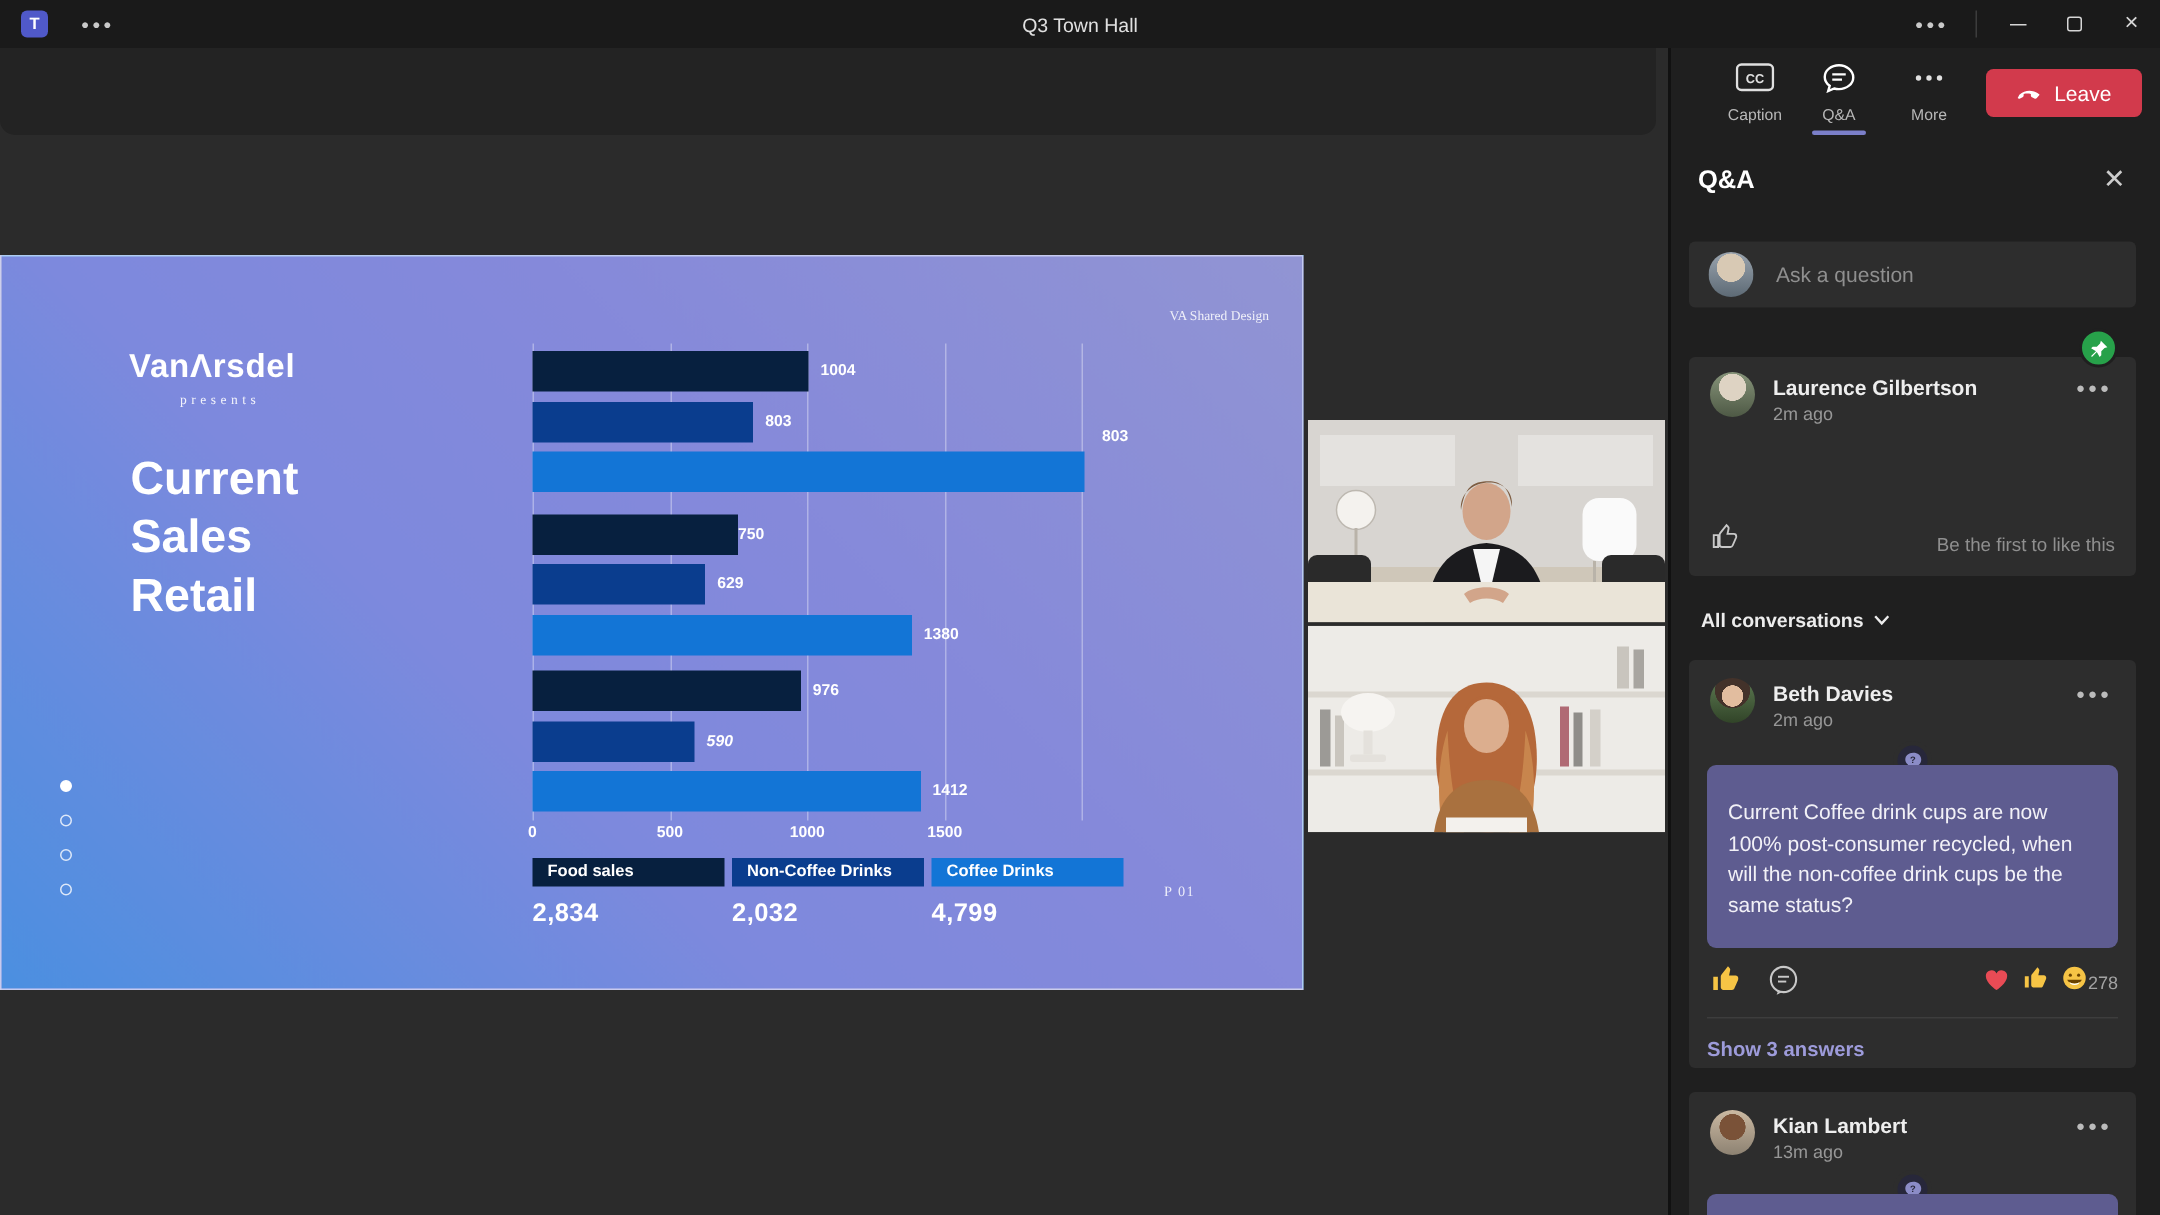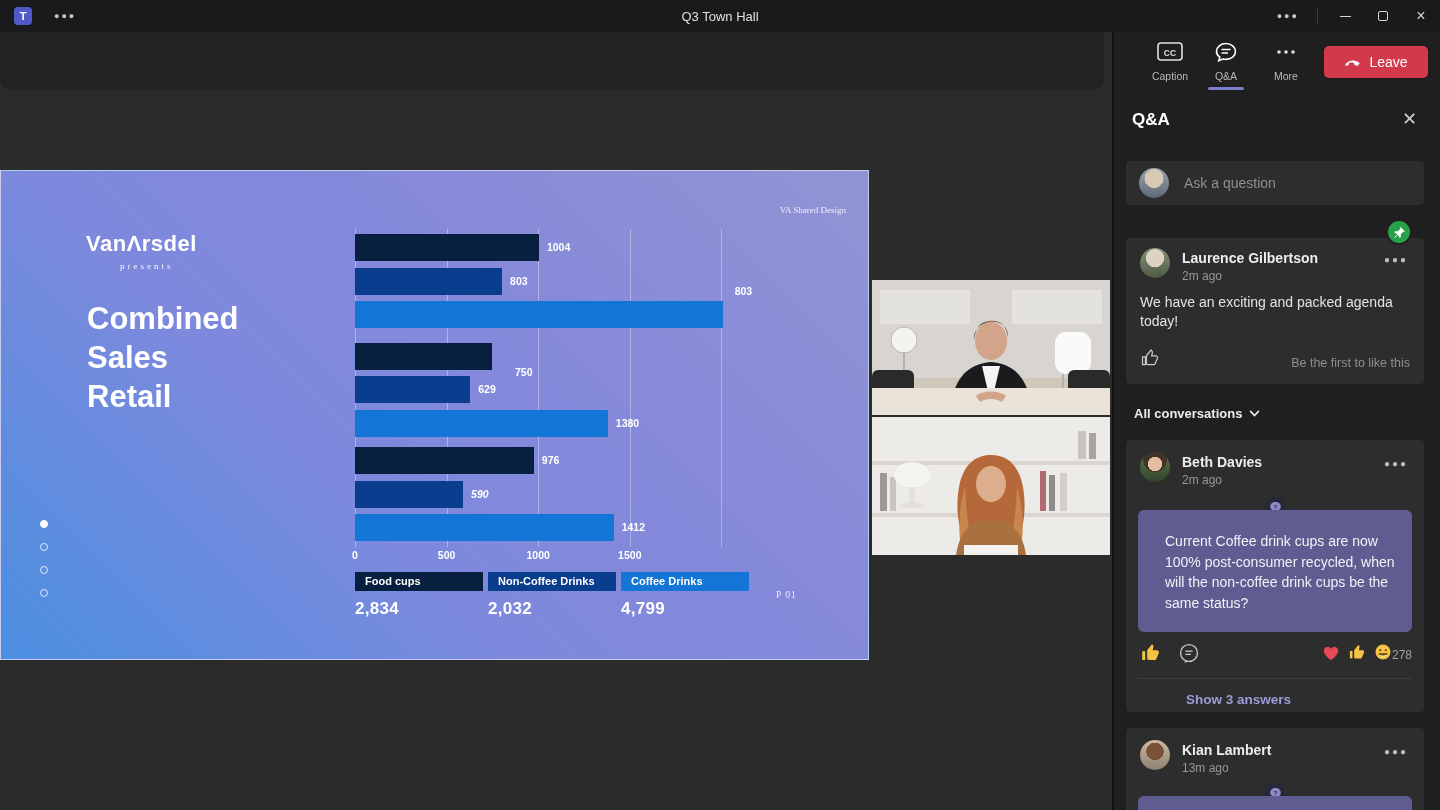--- a/index.html
+++ b/index.html
@@ -94,21 +94,21 @@
        background:radial-gradient(circle at 50% 34%, #ded3c3 0 36%, transparent 37%), linear-gradient(#87947a, #4e5945); }
   .pinned-body { position:absolute; left:14px; top:55px; width:272px; color:#e3e3e3; font-size:14px; line-height:19px; }
   .pinned-foot-hint { position:absolute; right:14px; top:118px; color:#8f8f8f; font-size:12.5px; }
   .like-btn { position:absolute; left:14px; top:110px; }
 
   .filter-row { position:absolute; left:20px; top:374px; color:#ececec; font-size:13px; font-weight:700;
                 display:flex; align-items:center; gap:7px; }
 
   .q-badge { position:absolute; width:26px; height:26px; border-radius:50%; background:#27273a;
              border:3px solid #2d2d2d; display:flex; align-items:center; justify-content:center; }
-  .qbox { position:absolute; border-radius:6px; background:#5e5c90;padding-left:13px; }
+  .qbox { position:absolute; border-radius:6px; background:#5e5c90; }
   .qbox-text { padding:21px 14px 0 14px; color:#f2f1f7; font-size:14px; line-height:20.5px; }
 
   .beth-card { top:408px; height:272px; }
   .beth-card .avatar { left:14px; top:12px;
        background:radial-gradient(circle at 50% 40%, #e2bd9f 0 30%, transparent 31%),
                   radial-gradient(circle at 50% 28%, #43322a 0 44%, transparent 45%), linear-gradient(#5d7a52, #314428); }
   .beth-card .q-badge { left:136px; top:54px; }
   .beth-card .qbox { left:12px; top:70px; width:274px; height:122px; }
   .reaction-row { position:absolute; left:14px; top:202px; width:272px; height:26px; }
   .r-icon { position:absolute; top:0; }
@@ -142,21 +142,21 @@
   </div>
 </div>
 
 <div class="stage">
   <div class="stage-band"></div>
 
   <div class="slide">
     <div class="slide-logo">VanΛrsdel</div>
     <div class="slide-presents">presents</div>
     <div class="slide-title">
-      <div>Combined</div>
+      <div>Current</div>
       <div>Sales</div>
       <div>Retail</div>
     </div>
     <div class="slide-watermark">VA Shared Design</div>
     <div class="slide-page">P 01</div>
     <div class="slide-dots" id="slide-dots">
         <div class="dot active"></div>
         <div class="dot"></div>
         <div class="dot"></div>
         <div class="dot"></div>
@@ -178,21 +178,21 @@
           <div class="bar-row" style="top: 39px;">
             <div class="bar" style="width: 147.11px; background: rgb(10, 61, 142);"></div>
             <div class="bar-val" style="left: 155.11px;">803</div>
           </div>
           <div class="bar-row" style="top: 72px;">
             <div class="bar" style="width: 367.682px; background: rgb(19, 117, 214);"></div>
             <div class="bar-val raised" style="left: 379.682px;">803</div>
           </div>
           <div class="bar-row" style="top: 114px;">
             <div class="bar" style="width: 137.4px; background: rgb(7, 32, 63);"></div>
-            <div class="bar-val" style="left: 160px; margin-top: 16px;">750</div>
+            <div class="bar-val" style="left: 137px;">750</div>
           </div>
           <div class="bar-row" style="top: 147px;">
             <div class="bar" style="width: 115.233px; background: rgb(10, 61, 142);"></div>
             <div class="bar-val" style="left: 123.233px;">629</div>
           </div>
           <div class="bar-row" style="top: 181px;">
             <div class="bar" style="width: 252.816px; background: rgb(19, 117, 214);"></div>
             <div class="bar-val" style="left: 260.816px;">1380</div>
           </div>
           <div class="bar-row" style="top: 218px;">
@@ -209,21 +209,21 @@
           </div>
         </div>
       <div id="chart-axis">
           <div class="tick" style="left: 0px;">0</div>
           <div class="tick" style="left: 91.6px;">500</div>
           <div class="tick" style="left: 183.2px;">1000</div>
           <div class="tick" style="left: 274.8px;">1500</div>
         </div>
       <div class="chart-legend" id="chart-legend">
           <div class="legend-col" style="left: 0px;">
-            <div class="legend-chip" style="background: rgb(7, 32, 63);">Food cups</div>
+            <div class="legend-chip" style="background: rgb(7, 32, 63);">Food sales</div>
             <div class="legend-total">2,834</div>
           </div>
           <div class="legend-col" style="left: 133px;">
             <div class="legend-chip" style="background: rgb(10, 61, 142);">Non-Coffee Drinks</div>
             <div class="legend-total">2,032</div>
           </div>
           <div class="legend-col" style="left: 266px;">
             <div class="legend-chip" style="background: rgb(19, 117, 214);">Coffee Drinks</div>
             <div class="legend-total">4,799</div>
           </div>
@@ -322,21 +322,20 @@
   <div class="card pinned-card">
     <div class="pin-badge" id="pin-badge" style="background: rgb(39, 161, 74);">
       <svg width="13" height="13" viewBox="0 0 24 24">
         <path d="M14 2 L22 10 L18.5 11 L14.5 15 L14.5 20 L12.5 22 L9 16 L3 22 L2 21 L8 15 L2 11.5 L4 9.5 L9 9.5 L13 5.5 Z" fill="#fff"></path>
       </svg>
     </div>
     <div class="avatar"></div>
     <div class="author" style="top:12px">Laurence Gilbertson</div>
     <div class="time" style="top:31px">2m ago</div>
     <div class="more" style="top:16px">●●●</div>
-    <div class="pinned-body">We have an exciting and packed agenda today!</div>
     <div class="like-btn">
       <svg width="20" height="20" viewBox="0 0 24 24">
         <path d="M3 10.5 h3.5 V20 H3 Z M21 11.5 c0-1.1-.9-2-2-2 h-5 l.9-4.2 c.1-.5-.1-1.1-.5-1.5 L13.2 2.5 8.3 8.7 c-.4 .5-.6 1-.6 1.6 V18 c0 1.1 .9 2 2 2 h6.6 c.8 0 1.5-.5 1.8-1.2 l2.7-6.2 c.1-.3 .2-.6 .2-.9 Z" fill="none" stroke="#c8c8c8" stroke-width="1.5"></path>
       </svg>
     </div>
     <div class="pinned-foot-hint">Be the first to like this</div>
   </div>
 
   <div class="filter-row">
     <span>All conversations</span>
@@ -390,21 +389,21 @@
           <circle cx="12" cy="12" r="10" fill="#f6c445"></circle>
           <circle cx="8.3" cy="9.5" r="1.4" fill="#6b4300"></circle>
           <circle cx="15.7" cy="9.5" r="1.4" fill="#6b4300"></circle>
           <path d="M5.5 13.5 c1.5 4.5 11.5 4.5 13 0 Z" fill="#6b4300"></path>
           <path d="M7.5 15.8 c2.5 1.6 6.5 1.6 9 0 l-1 1.6 c-2 1-5 1-7 0 Z" fill="#fff"></path>
         </svg>
       </div>
       <div class="r-count">278</div>
     </div>
     <div class="card-divider"></div>
-    <div class="answers-link" style="color: rgb(157, 155, 218); margin-left: 48px;">Show 3 answers</div>
+    <div class="answers-link" style="color: rgb(157, 155, 218);">Show 3 answers</div>
   </div>
 
   <div class="card kian-card">
     <div class="avatar"></div>
     <div class="author" style="top:14px">Kian Lambert</div>
     <div class="time" style="top:33px">13m ago</div>
     <div class="more" style="top:18px">●●●</div>
     <div class="q-badge">
       <svg width="15" height="15" viewBox="0 0 24 24">
         <path d="M12 3 C7 3 3.5 6.2 3.5 10.2 c0 2.3 1.2 4.2 3 5.5 l-.9 3.3 3.8-1.6 c1 .3 2 .4 3 .4 4.7 0 8.1-3.3 8.1-7.6 S16.7 3 12 3 Z" fill="#8b8cc7"></path>

